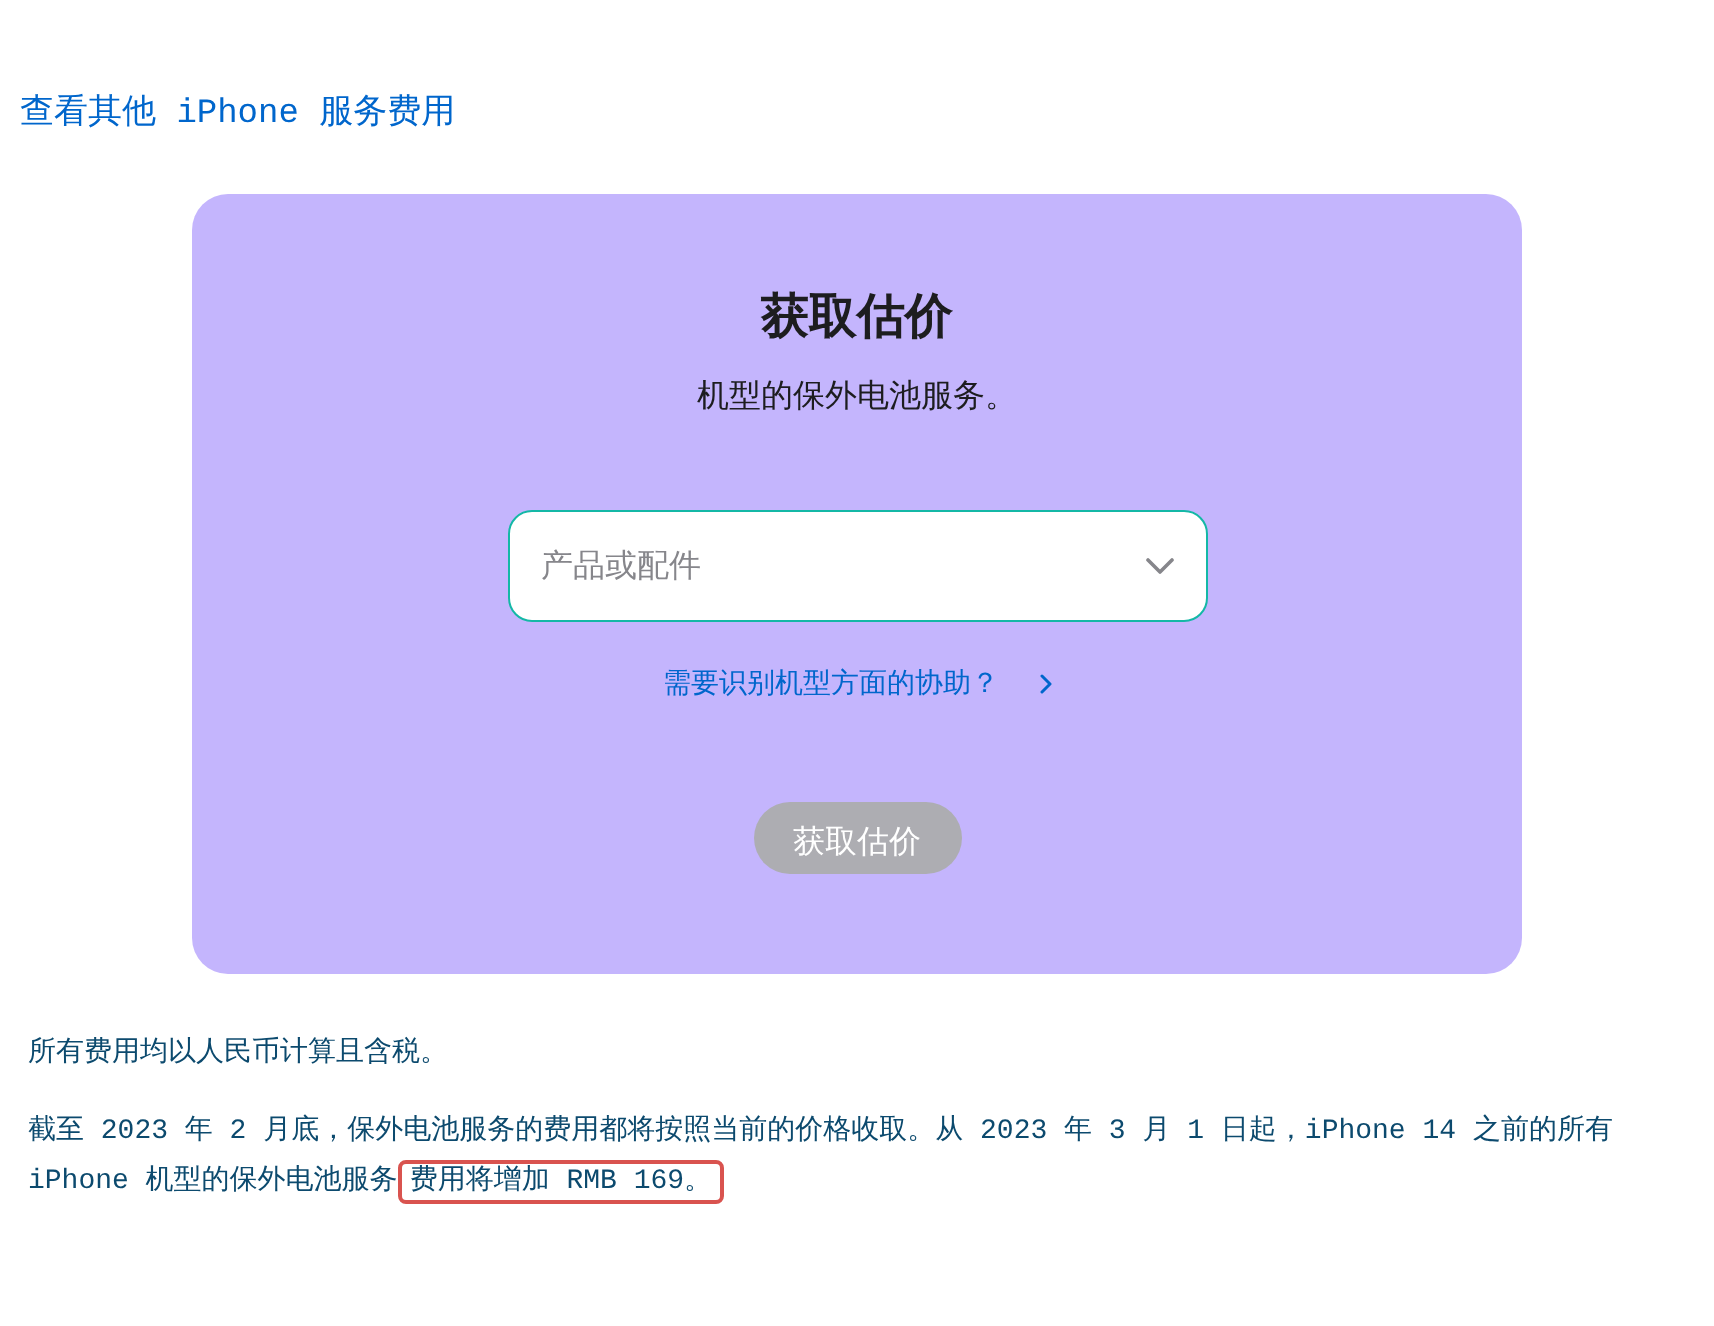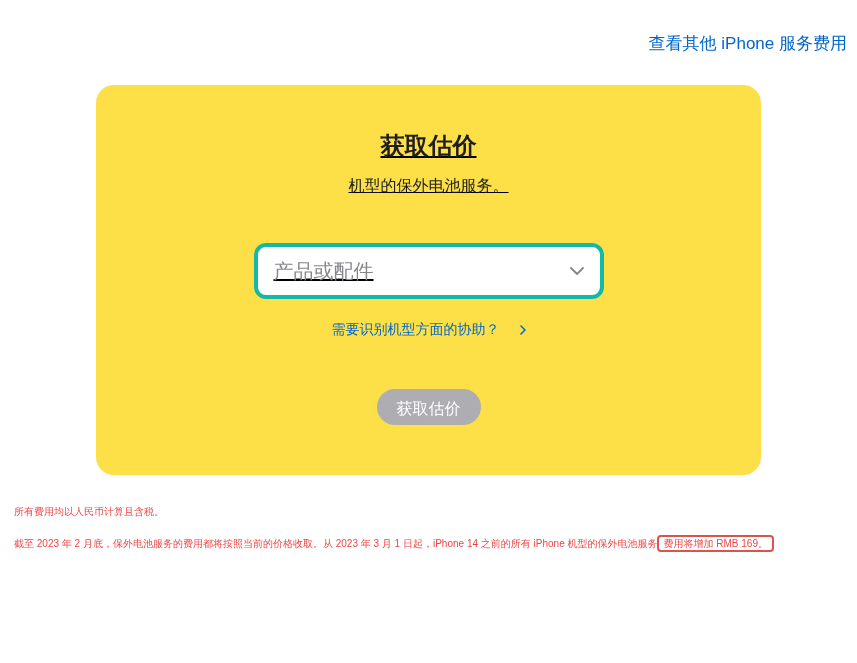--- a/index.html
+++ b/index.html
@@ -12,36 +12,36 @@
       background: #ffffff;
       width: 857px;
       height: 663px;
       overflow: hidden;
     }
     .container {
       width: 100%;
       padding: 0 10px;
     }
     .top-link {
-      text-align: right;
-      padding: 32px 0 30px 0;
+      text-align: left;
+      padding: 44px 0 30px 0;
+      font-family: Liberation Mono, monospace;
     }
     .top-link a {
       color: #0066cc;
       text-decoration: none;
       font-size: 17px;
     }
     .card {
-      background: #fde047;
+      background: #c4b5fd;
       border-radius: 18px;
       width: 665px;
       margin: 0 auto;
       padding: 45px 50px 50px 50px;
       text-align: center;
-      text-decoration: underline;
     }
     .card-title {
       font-size: 24px;
       font-weight: 600;
       color: #1d1d1f;
       margin-bottom: 14px;
     }
     .card-subtitle {
       font-size: 16px;
       color: #1d1d1f;
@@ -49,24 +49,24 @@
     }
     .select-wrapper {
       position: relative;
       width: 350px;
       margin: 0 auto 20px auto;
     }
     .select-box {
       width: 100%;
       height: 56px;
       background: #ffffff;
-      border: 4px solid #14b8a6;
+      border: 1px solid #14b8a6;
       border-radius: 12px;
       padding: 0 44px 0 16px;
-      font-size: 20px;
+      font-size: 16px;
       color: #86868b;
       text-align: left;
       cursor: pointer;
       display: flex;
       align-items: center;
       position: relative;
     }
     .chevron {
       position: absolute;
       right: 16px;
@@ -100,23 +100,24 @@
       font-size: 16px;
       cursor: pointer;
       min-width: 94px;
       height: 36px;
     }
     .footer-text {
       margin-top: 28px;
       padding: 0 4px;
     }
     .footer-line {
-      font-size: 10px;
-      color: #ef4444;
+      font-size: 14px;
+      color: #0c4a6e;
       line-height: 1.8;
+      font-family: Liberation Mono, monospace;
     }
     .footer-line2 {
       margin-top: 14px;
     }
     .highlight-box {
       border: 2px solid #d9534f;
       border-radius: 4px;
       padding: 1px 4px;
       display: inline;
     }

